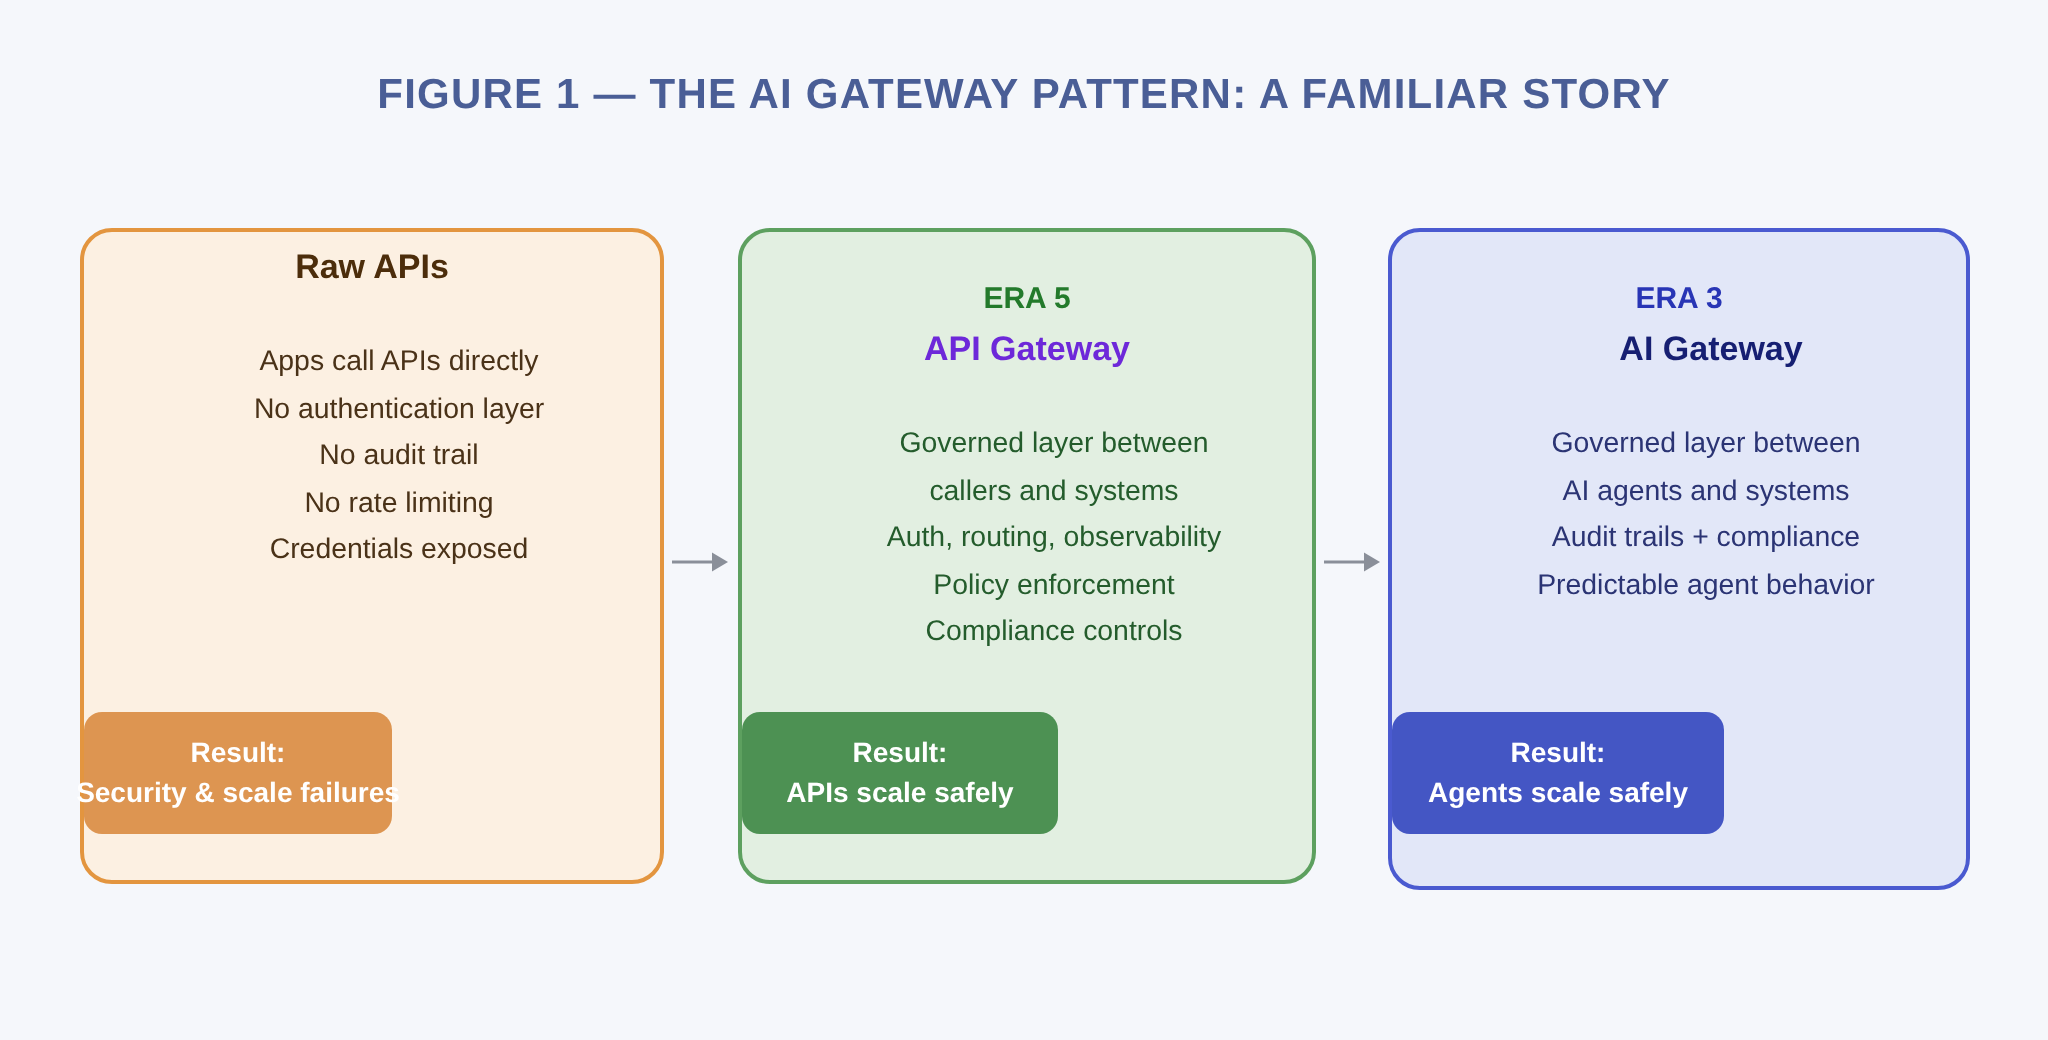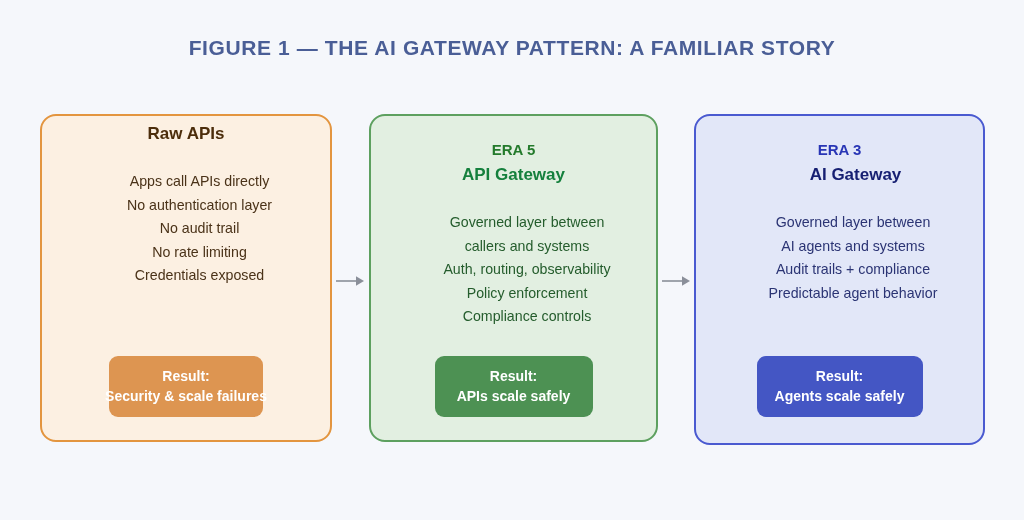--- a/index.html
+++ b/index.html
@@ -58,21 +58,20 @@
     font-size: 14.2px;
     line-height: 23.5px;
     white-space: nowrap;
   }
 
   .badge-wrap {
     position: absolute;
     left: 0;
     width: 100%;
     display: flex;
-    justify-content: center;
   }
   .badge {
     border-radius: 9px;
     color: #ffffff;
     text-align: center;
     font-size: 14px;
     font-weight: bold;
     line-height: 20px;
     box-sizing: border-box;
     padding: 10px 0 11px 0;
@@ -103,21 +102,21 @@
 
   
   #panel-era-2 {
     left: 369px;
     width: 289px;
     height: 328px;
     background: #e2efe1;
     border: 2px solid #5da05f;
   }
   #panel-era-2 .panel-era { color: #237a2b; }
-  #panel-era-2 .panel-name { color: #15803d; }
+  #panel-era-2 .panel-name { color: #6d28d9; }
   #panel-era-2 .bullet { color: #245c2c; }
   #panel-era-2 .badge-wrap { top: 240px; }
   #panel-era-2 .badge {
     background: #4d9153;
     width: 158px;
   }
 
   
   #panel-era-3 {
     left: 694px;

